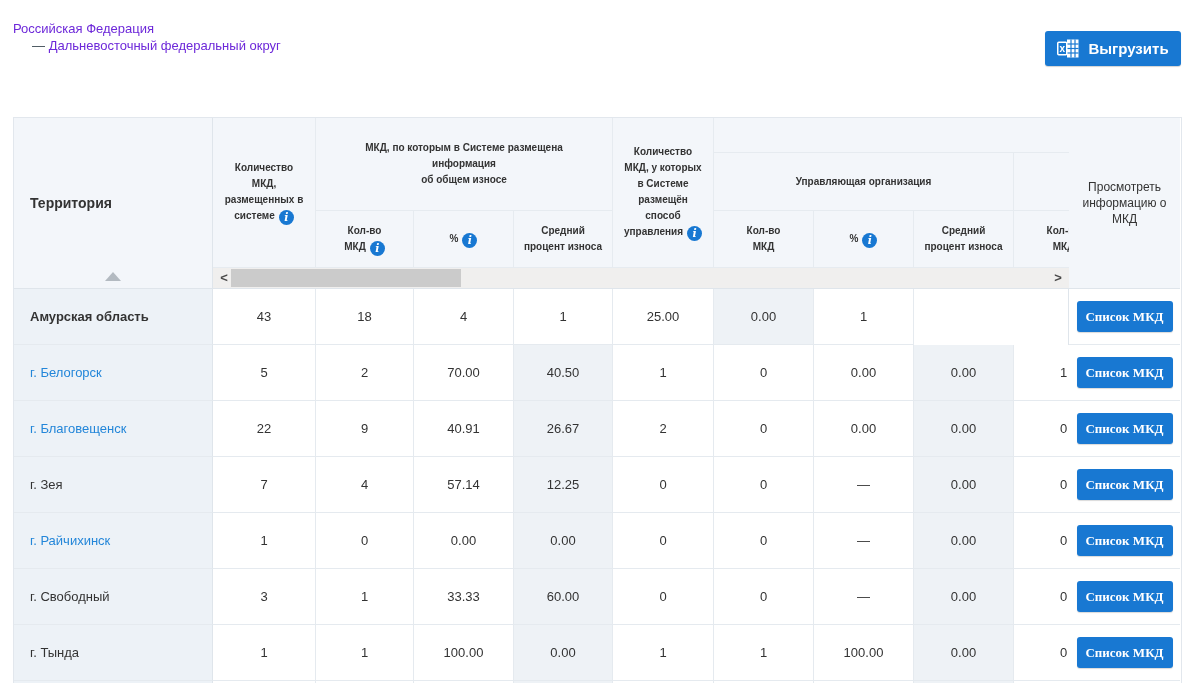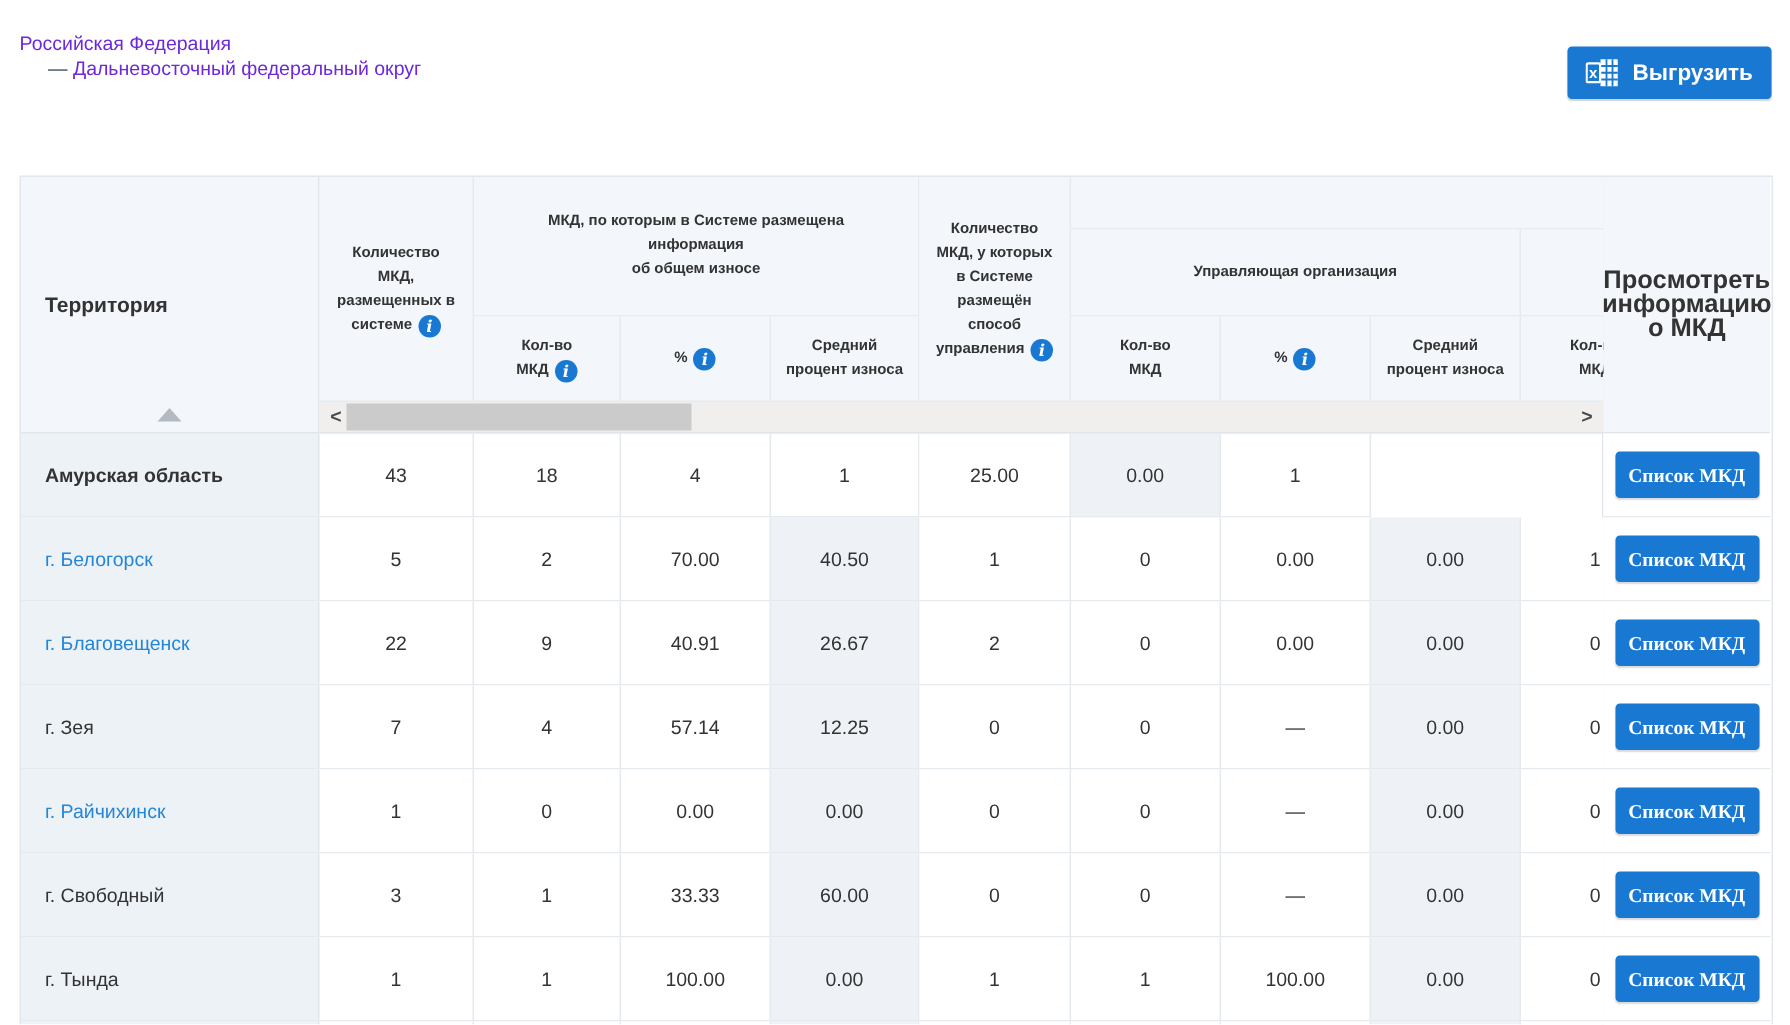--- a/index.html
+++ b/index.html
@@ -43,21 +43,21 @@
     font-weight:bold; font-size:14px;
   }
   .sort-up {
     position:absolute; bottom:7px; left:50%; margin-left:-8px; width:0; height:0;
     border-left:8px solid transparent; border-right:8px solid transparent;
     border-bottom:9px solid #b3bac1; cursor:pointer;
   }
   .rheader {
     height:171px; background:#f3f6fa; border-bottom:1px solid #dfe5eb;
     display:flex; align-items:center; justify-content:center; text-align:center;
-    font-weight:bold; font-size:17px; padding:4px 6px; line-height:16px;
+    font-weight:normal; font-size:12px; padding:4px 6px; line-height:16px;
   }
 
   .hgrid {
     width:1001px; display:grid;
     grid-template-columns:103px 98px 100px 99px 101px 100px 100px 100px 100px 100px;
     grid-template-rows:35px 58px 57px;
   }
   .hc {
     background:#f3f6fa; border-right:1px solid #e6ebf0; border-bottom:1px solid #e6ebf0;
     display:flex; align-items:center; font-weight:bold; font-size:10px;

